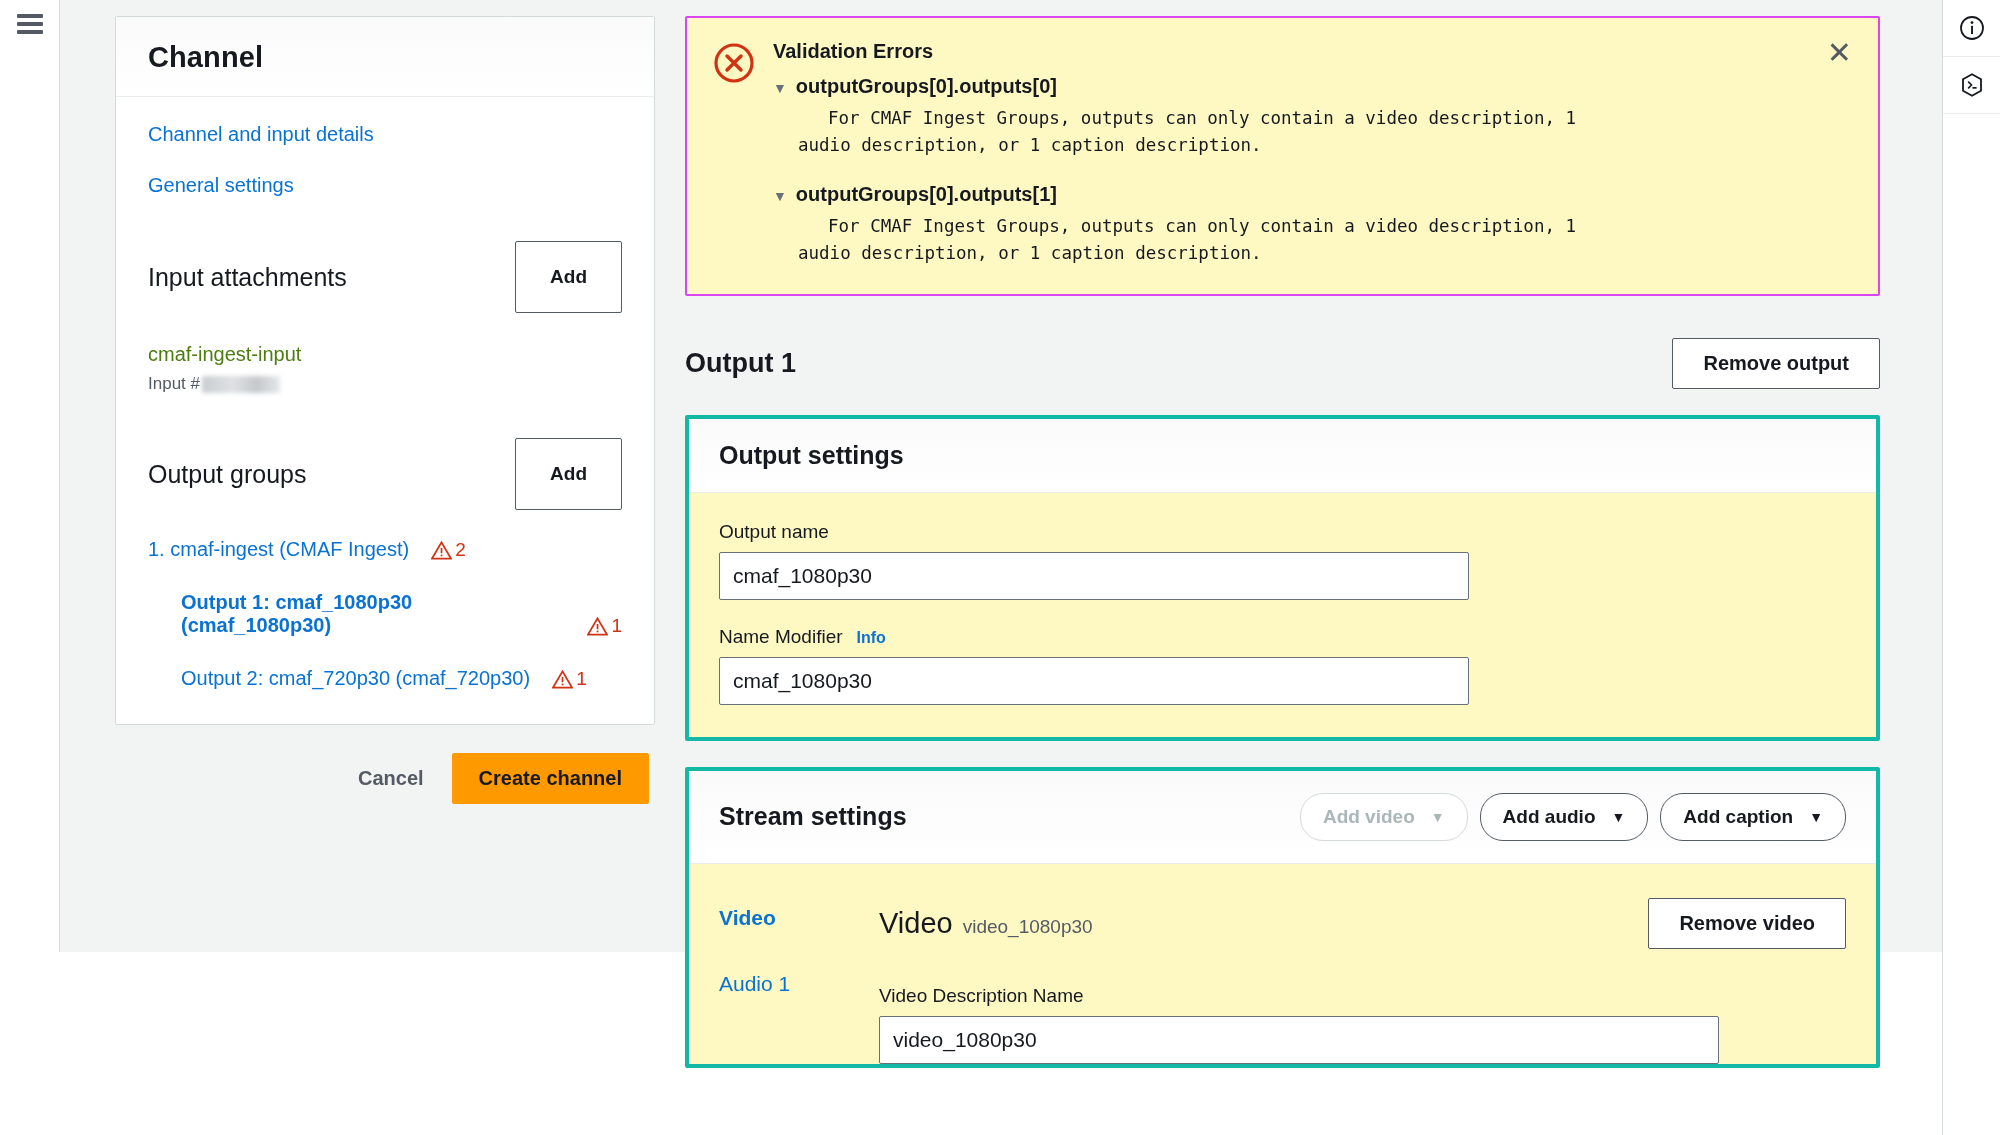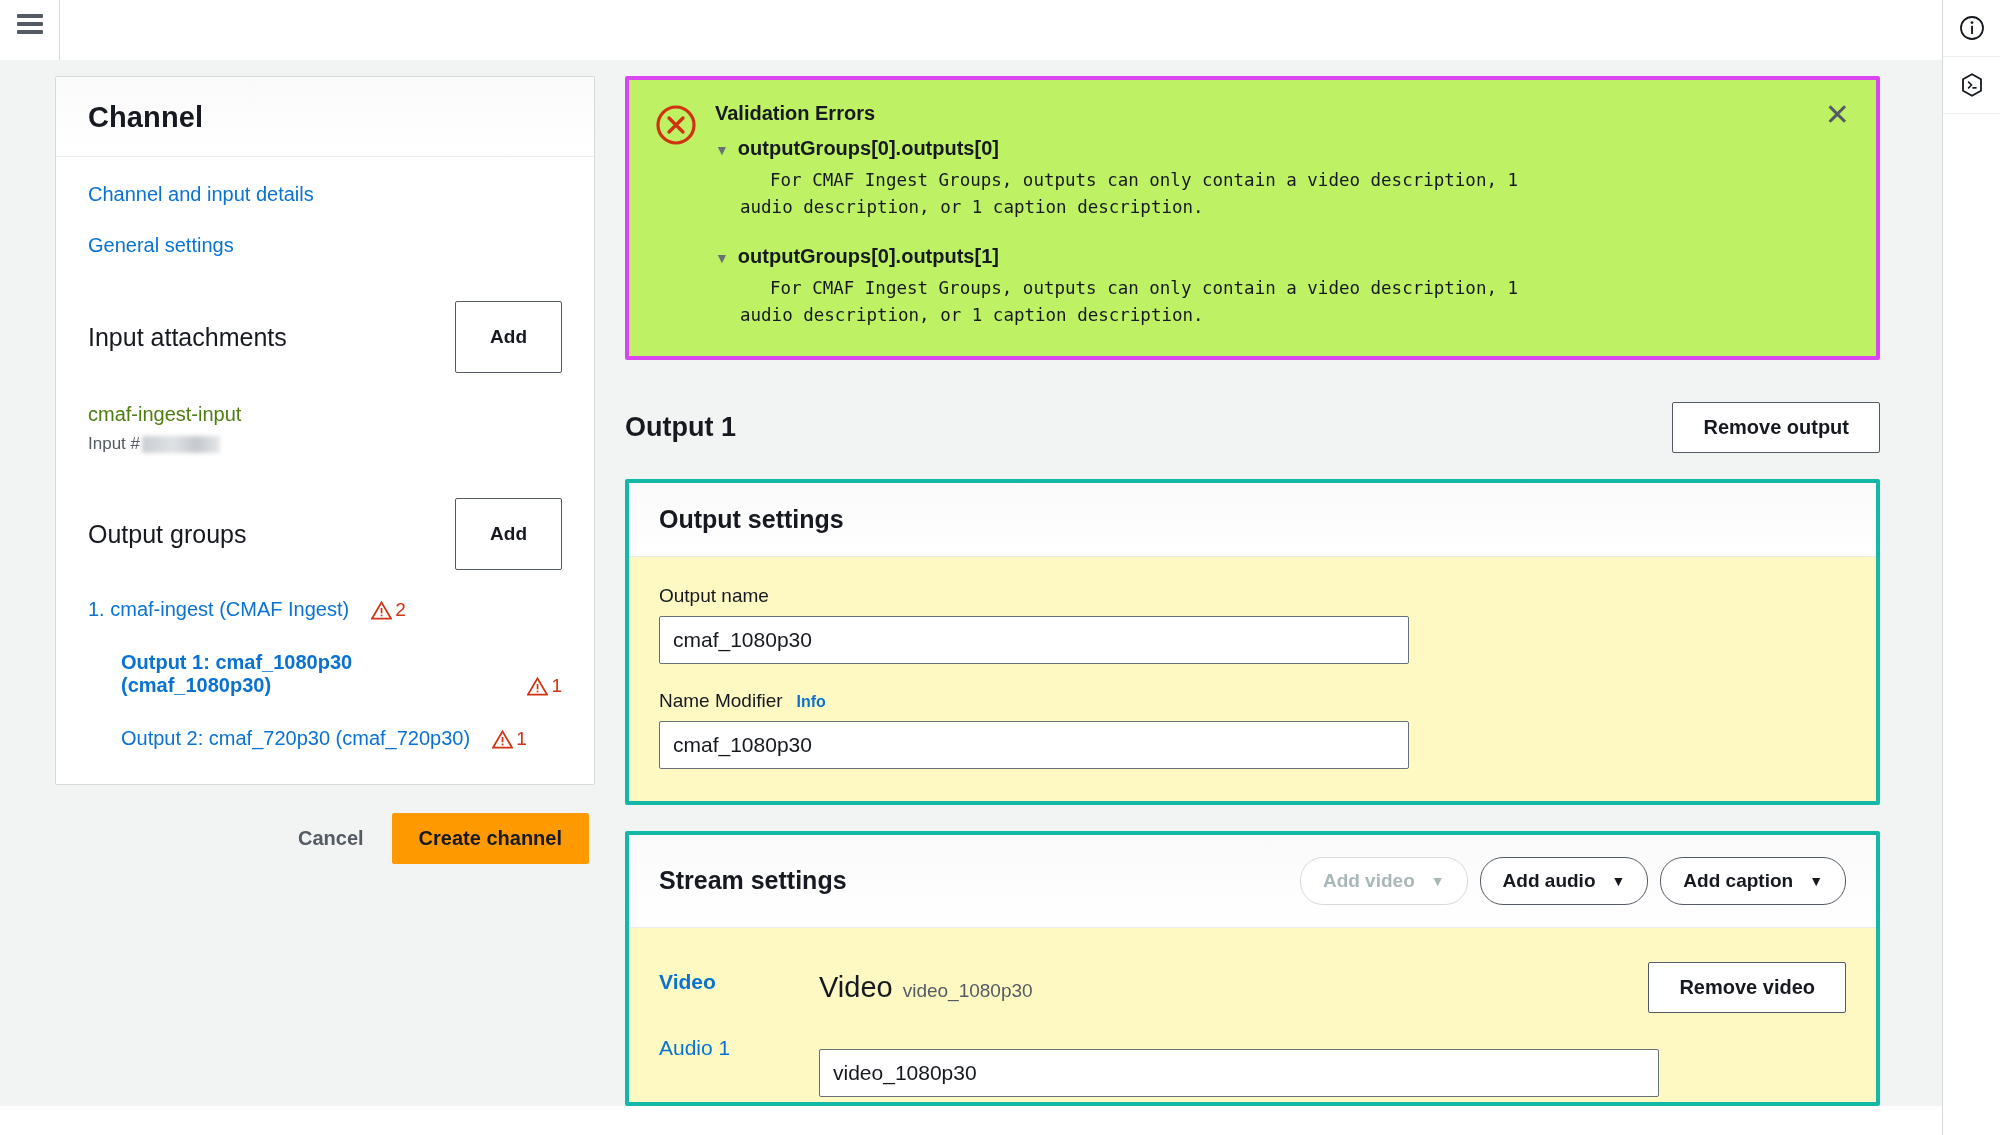--- a/index.html
+++ b/index.html
@@ -2,21 +2,21 @@
 <html><head>
 <meta charset="utf-8">
 <style>
   * { box-sizing: border-box; margin: 0; padding: 0; }
   html, body {
     width: 2000px; height: 1135px;
     font-family: "Liberation Sans", sans-serif;
     background: #ffffff;
     overflow: hidden;
   }
-  .page { position: relative; width: 2000px; height: 952px; display: flex; background: #ffffff; flex-direction: column; }
+  .page { position: relative; width: 2000px; height: 952px; display: flex; background: #ffffff; }
 
   
   .nav-rail {
     width: 60px; flex: 0 0 60px; background: #ffffff;
     border-right: 1px solid #d5dbdb; padding-top: 14px; display: flex;
     justify-content: center; align-items: flex-start;
   }
   .hamburger { width: 26px; height: 20px; display: flex; flex-direction: column;
     justify-content: space-between; cursor: pointer; }
   .hamburger span { display: block; height: 4px; background: #545b64; border-radius: 1px; }
@@ -84,21 +84,21 @@
 
   .actions-row {
     display: flex; align-items: center; justify-content: flex-end;
     gap: 8px; margin-top: 28px; padding-right: 6px;
   }
 
   
   .right-col { flex: 1 1 auto; padding: 0 120px 0 30px; }
 
   .alert {
-    background: #bef264; border: 4px solid #d946ef; border-radius: 2px;
+    background: #fef9c3; border: 2px solid #d946ef; border-radius: 2px;
     padding: 22px 20px 26px 26px; position: relative; display: flex; gap: 18px;
   }
   .alert-icon { flex: 0 0 auto; padding-top: 2px; }
   .alert-main { flex: 1 1 auto; padding-right: 40px; }
   .alert-title { font-size: 20px; font-weight: 700; color: #16191f; margin-bottom: 8px; }
   .err-key {
     font-size: 20px; font-weight: 700; color: #16191f; display: flex;
     align-items: flex-start; margin-top: 12px;
   }
   .caret { color: #687078; font-size: 14px; margin-right: 9px; line-height: 26px; }
@@ -334,20 +334,21 @@
 
           <div class="stream-main">
             <div class="stream-title-row">
               <div class="stream-title">
                 <span>Video</span><span class="sub">video_1080p30</span>
               </div>
               <button class="btn btn-wide">Remove video</button>
             </div>
 
             <div class="stream-field">
+              <div class="field-label">Video Description Name</div>
               <input class="text-input" value="video_1080p30" style="">
             </div>
           </div>
         </div>
       </div>
 
     </div>
   </div>
 
   <div class="icon-rail">

